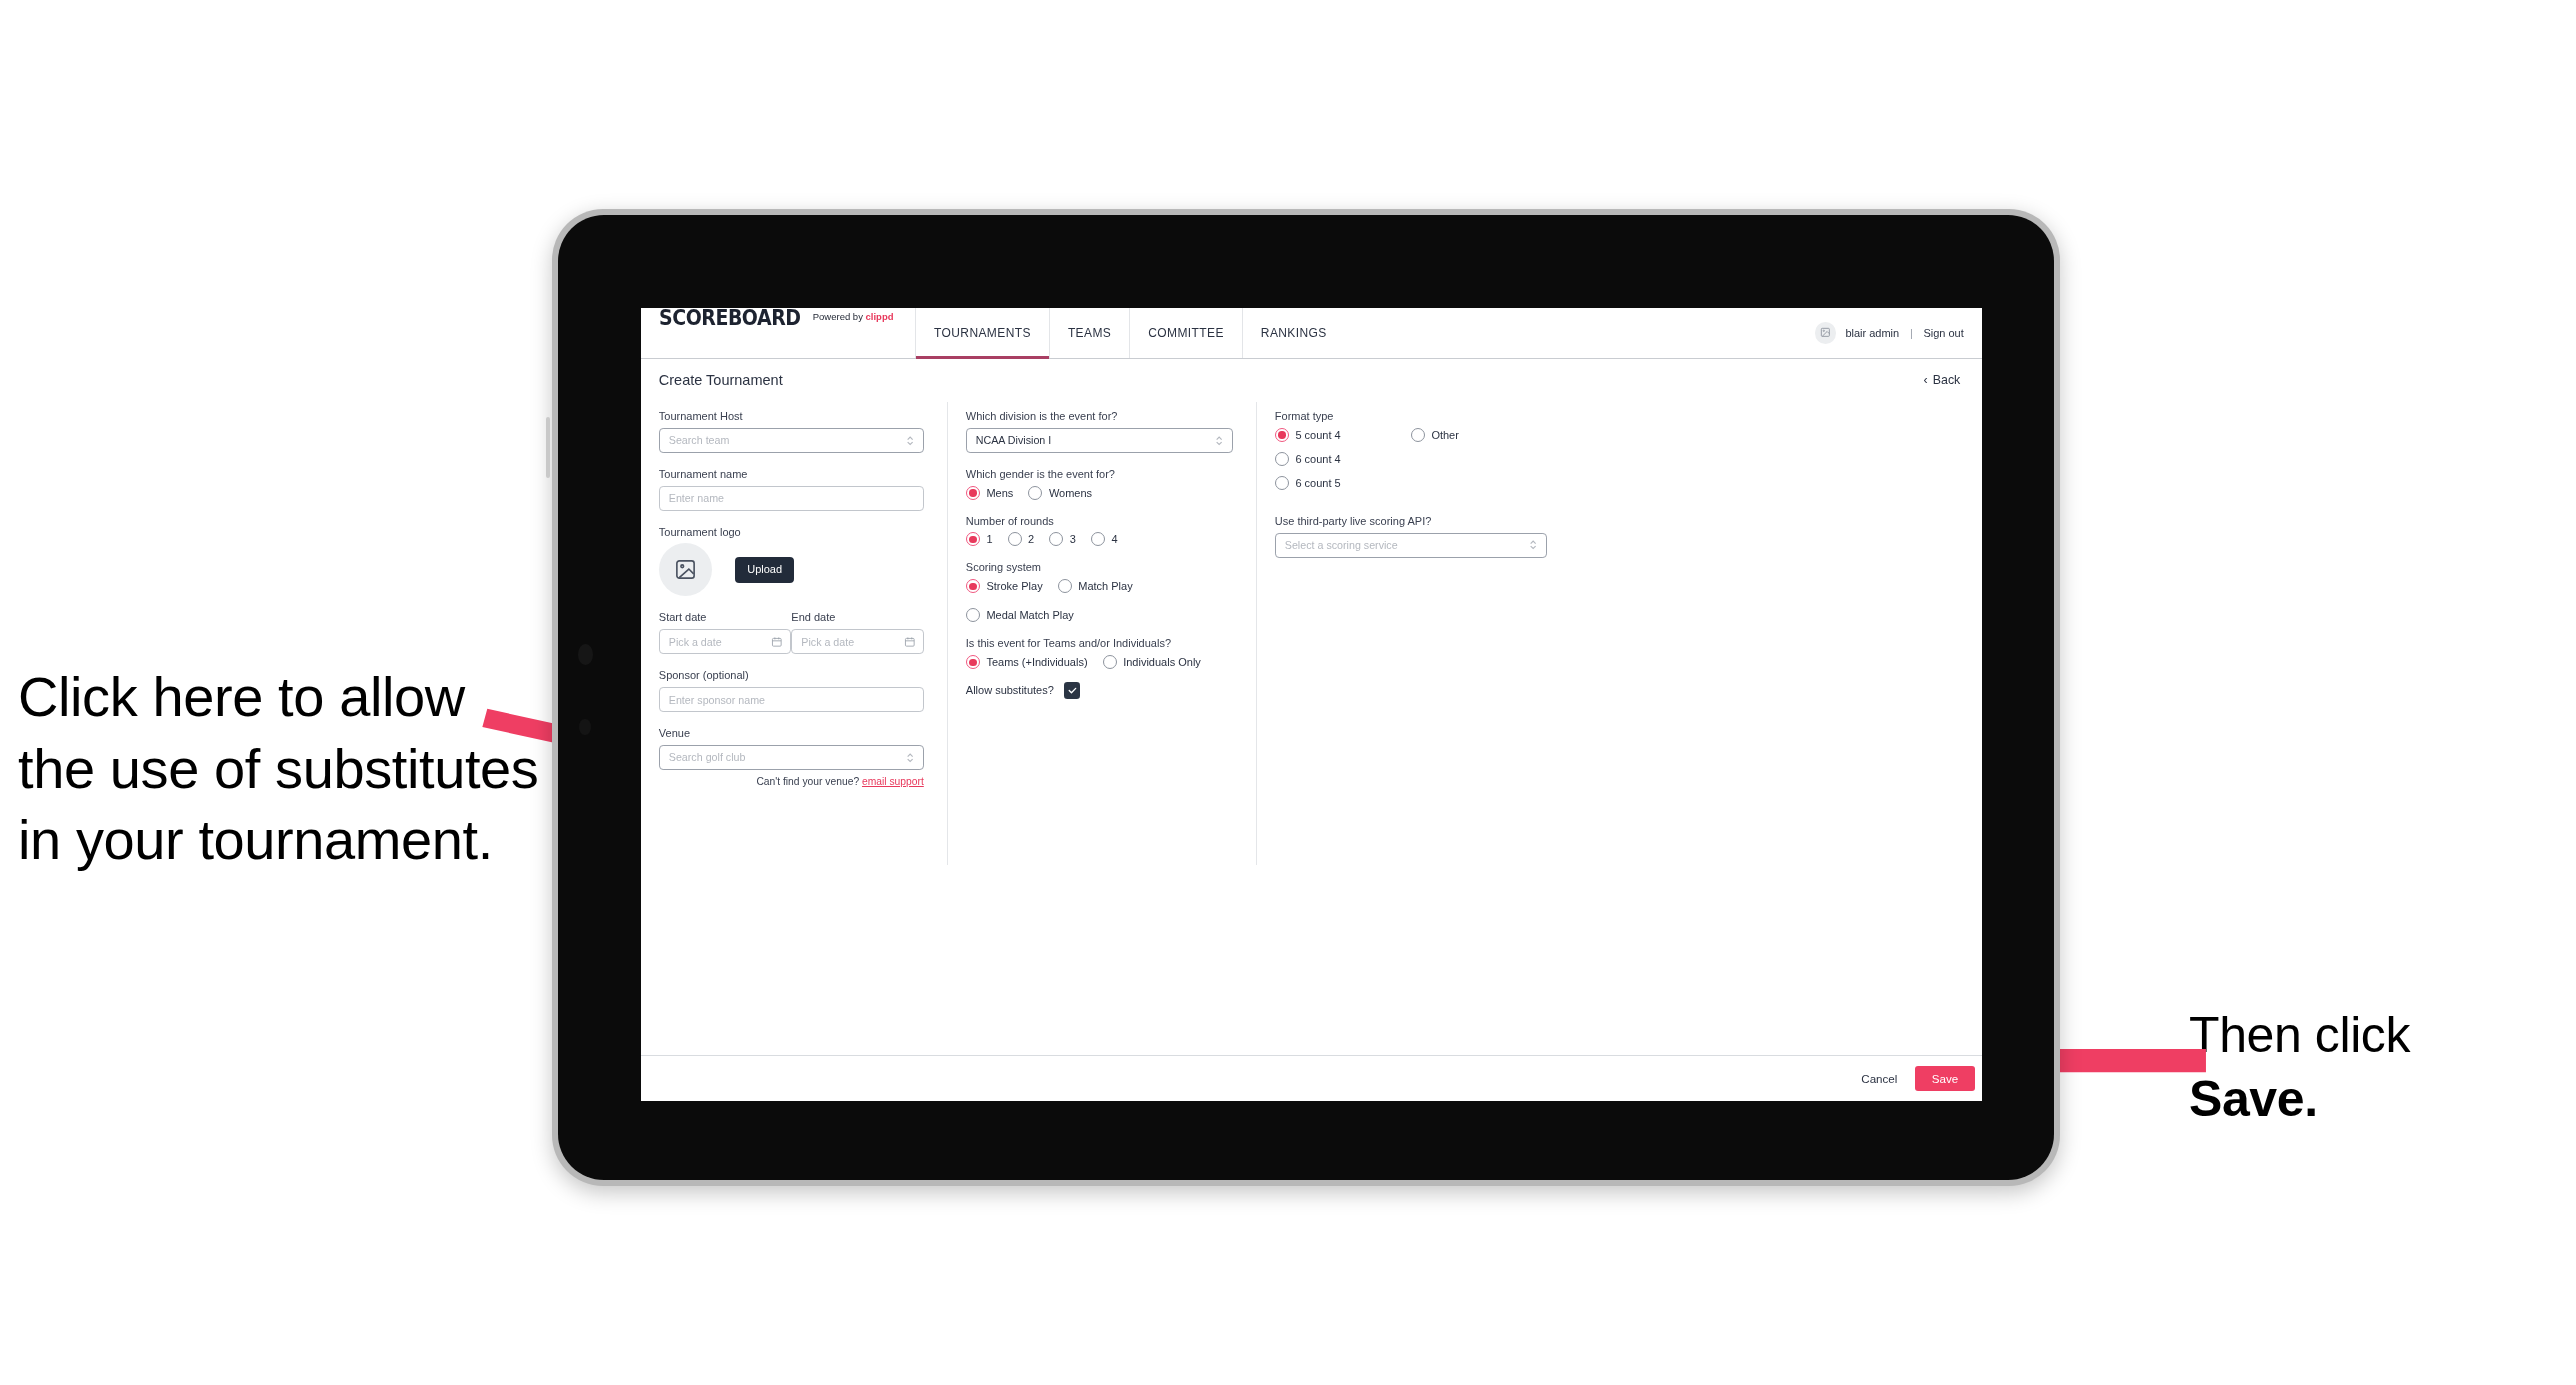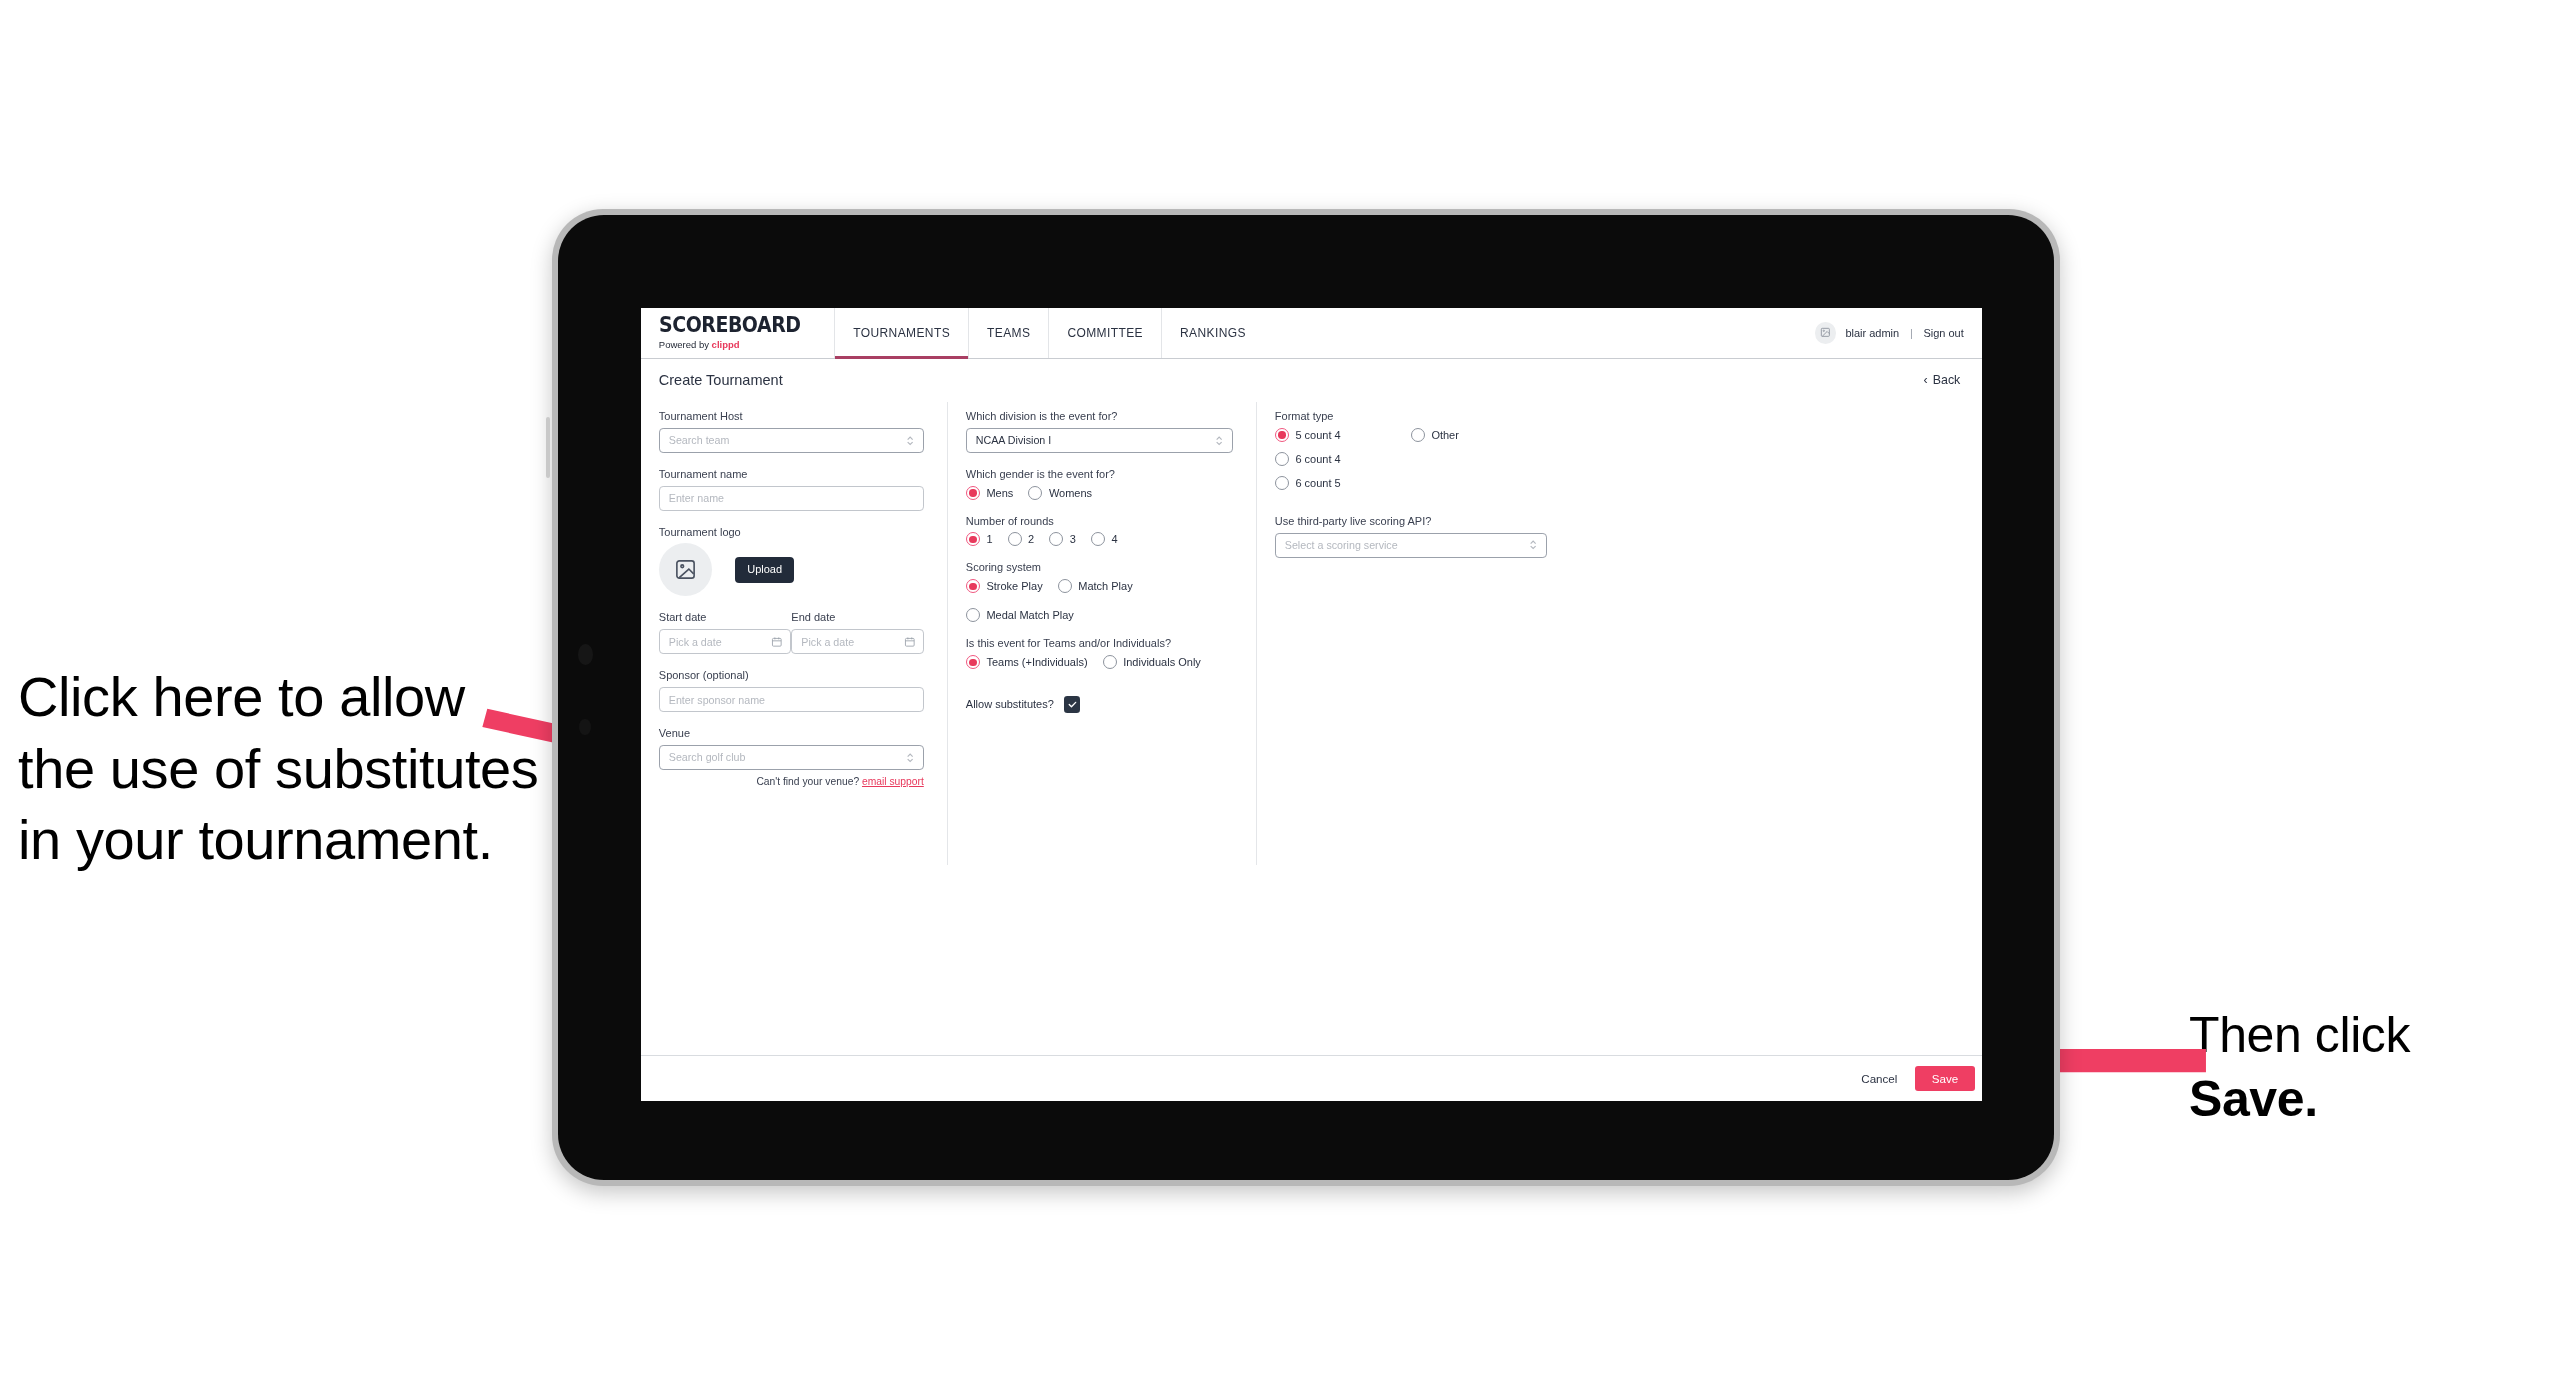--- a/index.html
+++ b/index.html
@@ -78,21 +78,21 @@
   
   #app-header {
     height: 51px;
     border-bottom: 1.7px solid #c9ccd1;
     display: flex;
     align-items: stretch;
     position: relative;
     background: #fff;
   }
   #brand {
-    display: flex; flex-direction: column; justify-content: center;
+    display: flex; justify-content: center;
     padding: 0 21.5px 0 18px;
     min-width: 154px;
   }
   #brand-title {
     font-family: "DejaVu Sans", sans-serif;
     font-weight: bold;
     font-size: 20.6px;
     letter-spacing: -0.5px;
     color: #1d2330;
     line-height: 1;
@@ -256,21 +256,21 @@
     width: 7.4px; height: 7.4px; border-radius: 50%;
     background: #e8395c;
   }
   .radio-col { display: flex; flex-direction: column; gap: 10px; }
 
   
   #format-grid { display: flex; gap: 0; }
   #format-grid .radio-col { width: 140px; }
 
   
-  #subs-row { display: flex; align-items: center; gap: 10px; margin-top: 27px; }
+  #subs-row { display: flex; align-items: center; gap: 10px; margin-top: 13px; }
   #subs-label { font-size: 11px; color: #2b3242; }
   #subs-check {
     width: 16.5px; height: 16.5px;
     background: #2b3544;
     border-radius: 3.3px;
     display: flex; align-items: center; justify-content: center;
     cursor: pointer;
   }
 
   

